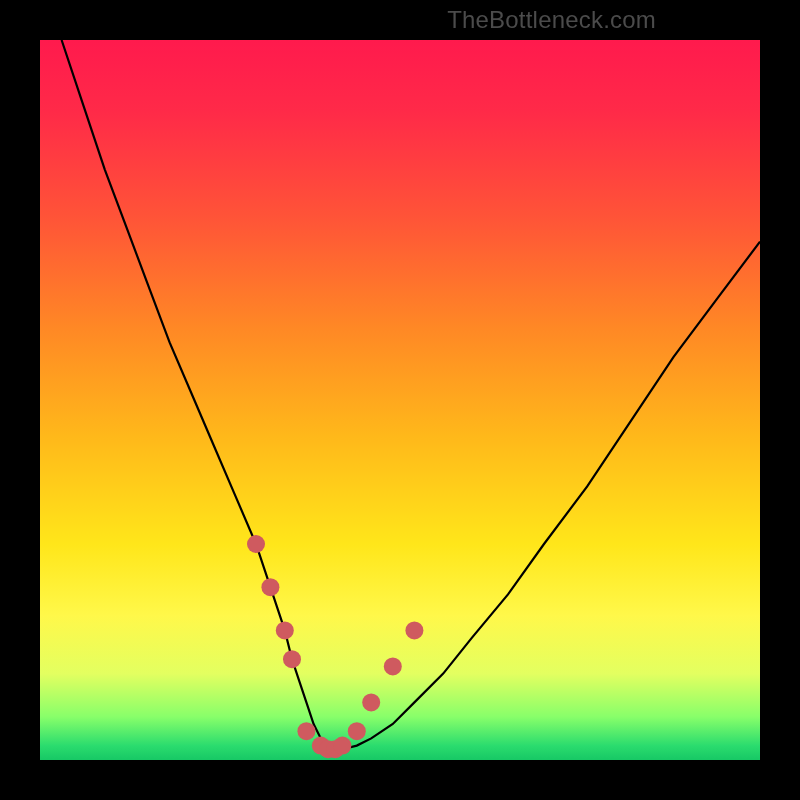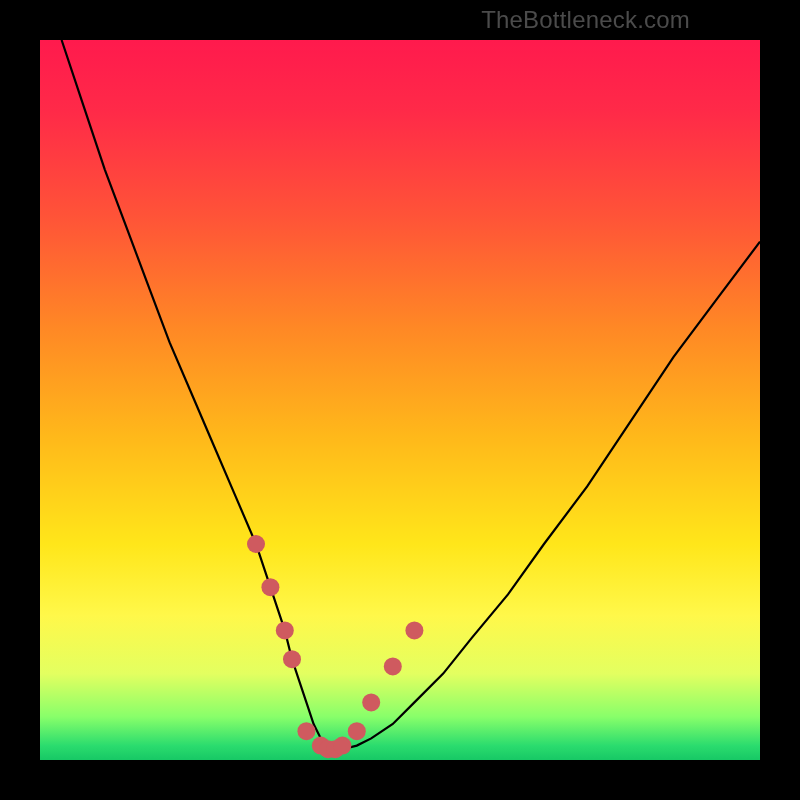--- a/index.html
+++ b/index.html
@@ -9,21 +9,20 @@
     height: 800px;
     overflow: hidden;
     background: #000;
     font-family: Arial, Helvetica, sans-serif;
   }
   .frame {
     position: relative;
     width: 672px;
     height: 800px;
     background: #000;
-    padding-left: 34px;
   }
   .plot {
     position: absolute;
     left: 40px;
     top: 40px;
     width: 720px;
     height: 720px;
     background: linear-gradient(to bottom,
       #ff1a4d 0%,
       #ff2a48 10%,

